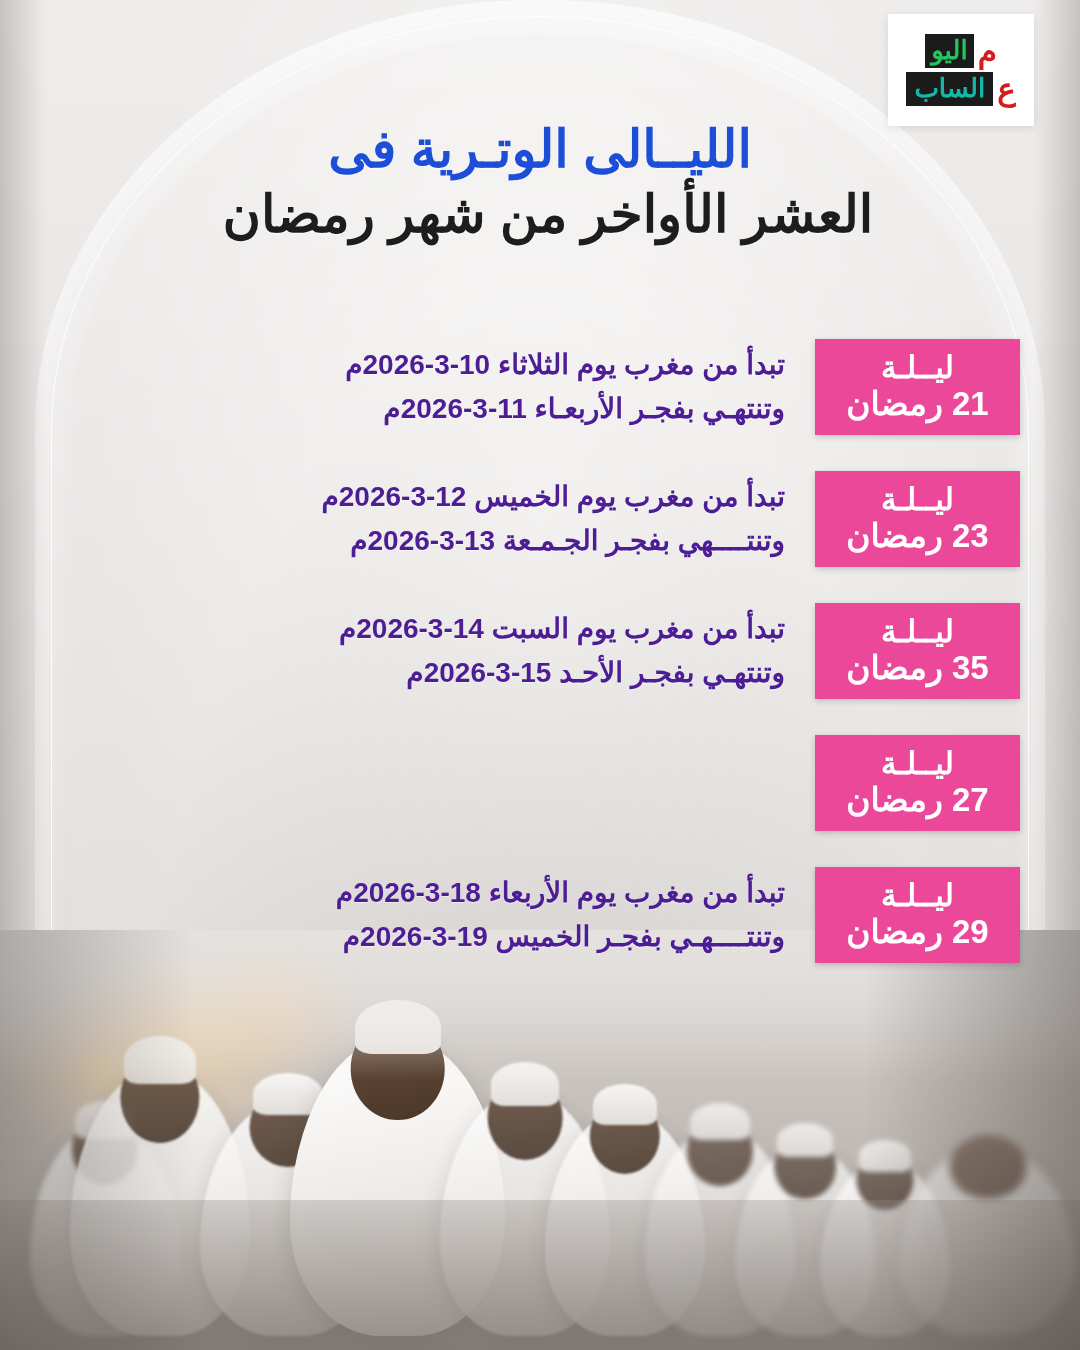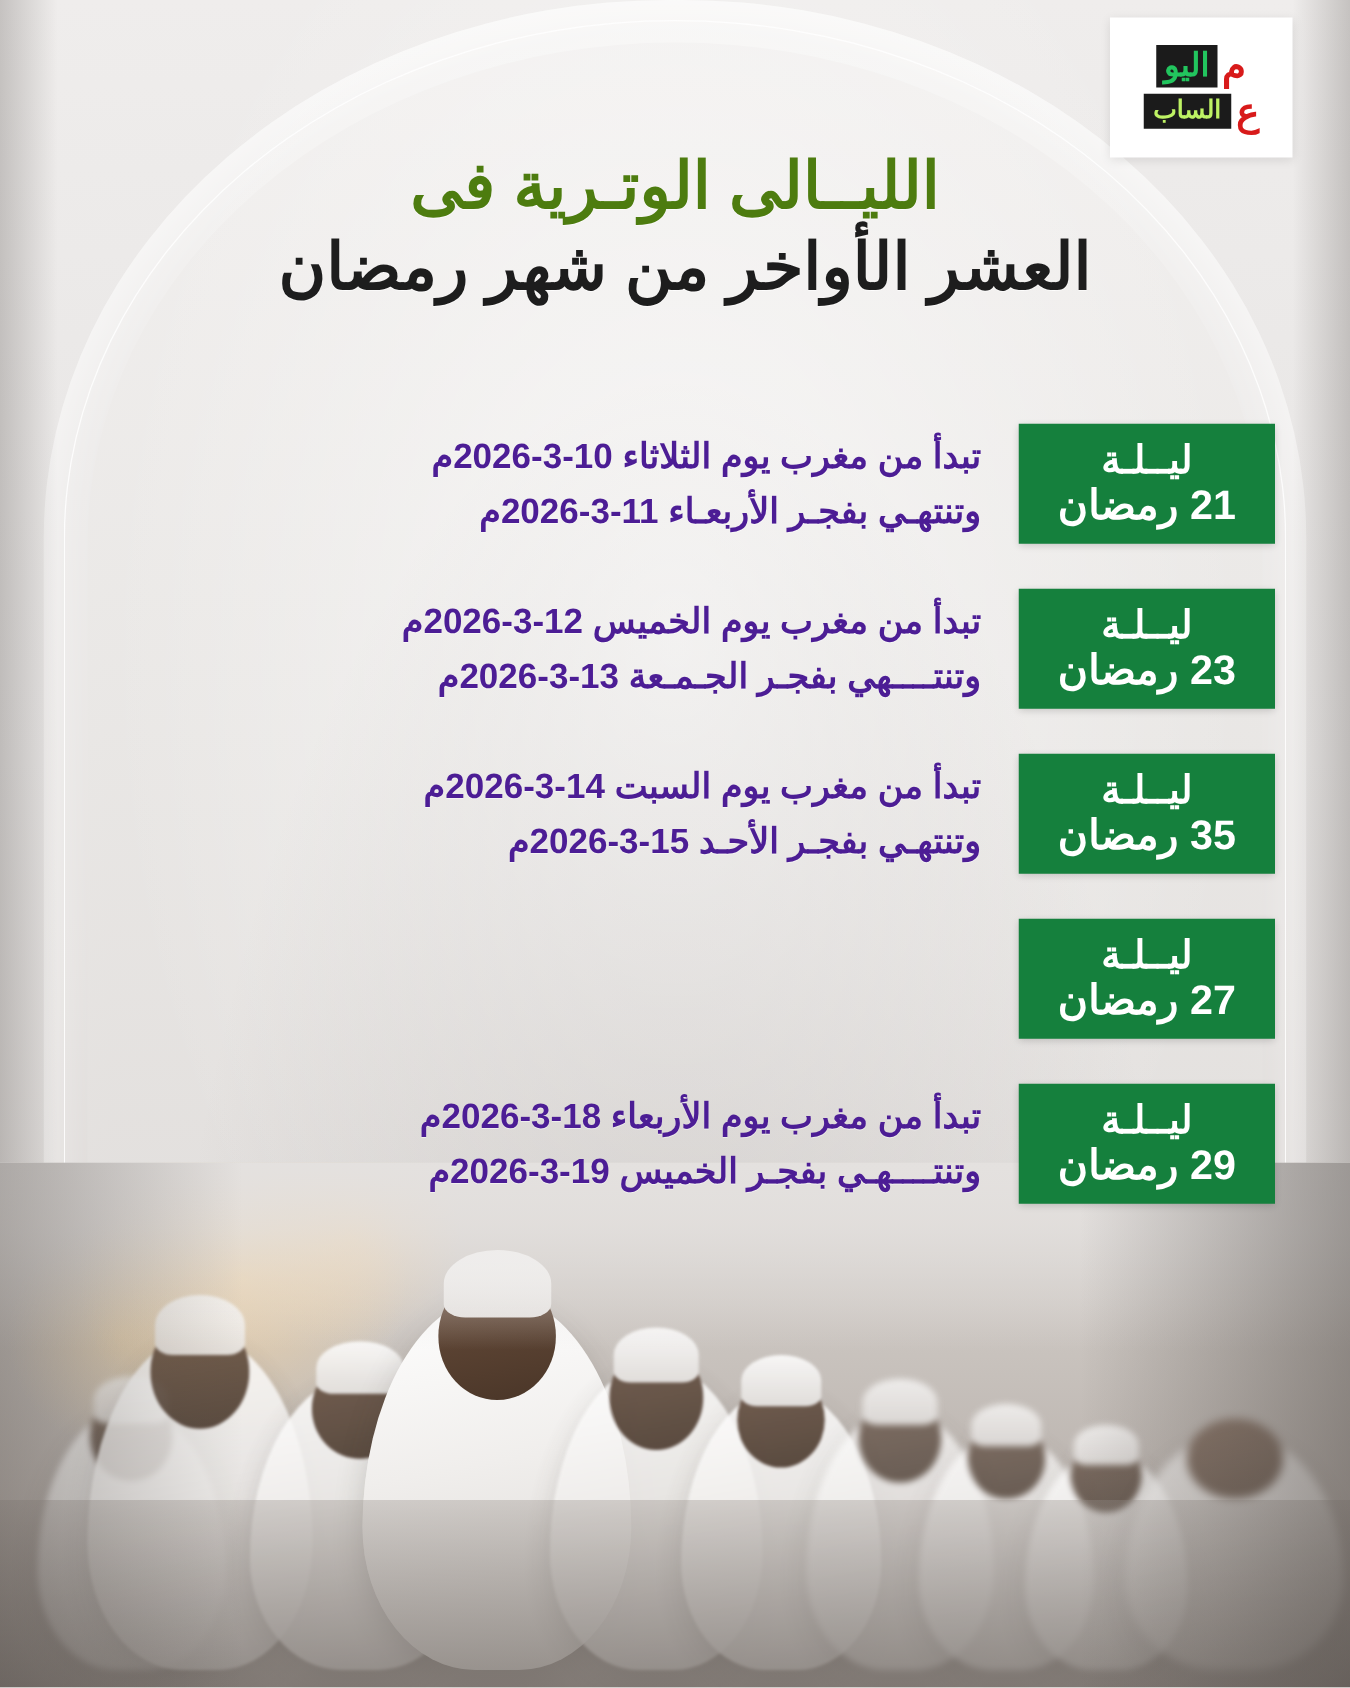--- a/index.html
+++ b/index.html
@@ -157,37 +157,37 @@
   }
   .logo-line2 { display:flex; align-items:center; gap:4px; }
   .logo-word-red2 {
     color: #d81a1a;
     font-weight: 900;
     font-size: 31px;
     line-height: 1;
   }
   .logo-dark-box2 {
     background: #1b1b1b;
-    color: #bef264;
-    font-weight: 900;
-    font-size: 20px;
+    color: #14b8a6;
+    font-weight: 900;
+    font-size: 26px;
     line-height: 1;
     padding: 3px 8px 5px;
   }
 
   
   .title-wrap {
     position: absolute;
     top: 118px;
     left: 0; right: 0;
     text-align: center;
     z-index: 4;
   }
   .title-l1 {
-    color: #4d7c0f;
+    color: #1d4ed8;
     font-size: 52px;
     font-weight: 900;
     line-height: 1.22;
     letter-spacing: -0.5px;
     text-shadow: 0 1px 0 rgba(255,255,255,.6);
   }
   .title-l2 {
     color: #1d1d1d;
     font-size: 52px;
     font-weight: 900;
@@ -209,21 +209,21 @@
     display: flex;
     flex-direction: row;
     align-items: center;
     justify-content: flex-start;
     gap: 26px;
     height: 98px;
     margin-bottom: 34px;
   }
   .badge {
     flex: 0 0 auto;
-    background: #15803d;
+    background: #ec4899;
     color: #ffffff;
     width: 205px;
     height: 96px;
     display: flex;
     flex-direction: column;
     align-items: center;
     justify-content: center;
     gap: 2px;
     box-shadow: 0 2px 6px rgba(0,0,0,.18);
   }

